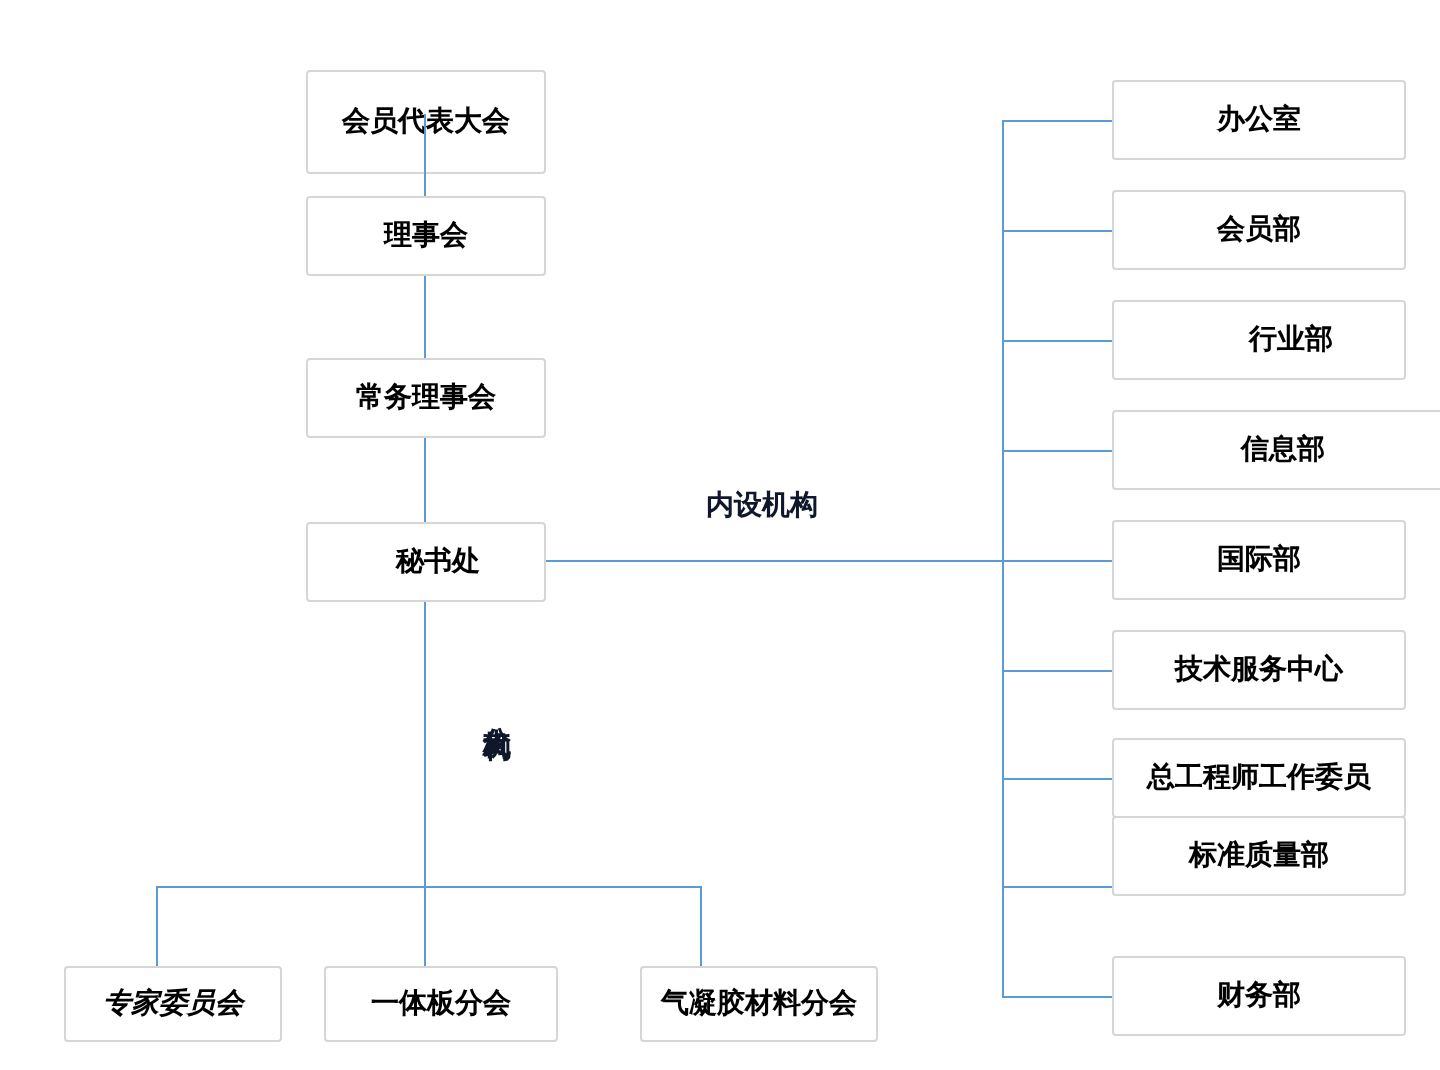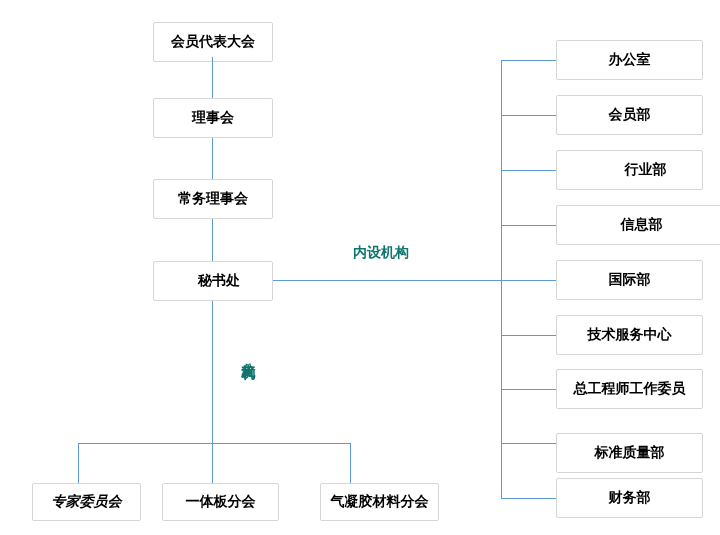--- a/index.html
+++ b/index.html
@@ -36,35 +36,35 @@
   }
   .vline {
     position: absolute;
     width: 1px;
     background: #5b9bd5;
   }
   .flow-label {
     position: absolute;
     font-size: 14px;
     font-weight: bold;
-    color: #0f766e;
+    color: #0f172a;
     white-space: nowrap;
   }
   .flow-label.vertical {
     writing-mode: vertical-rl;
     text-orientation: upright;
     letter-spacing: 1px;
   }
 </style>
 </head>
 <body>
 
 <div id="canvas">
 
-  <div class="box" style="left:153px; top:22px;  width:120px; height:40px;">会员代表大会</div>
+  <div class="box" style="left:153px; top:35px;  width:120px; height:52px;">会员代表大会</div>
   <div class="box" style="left:153px; top:98px;  width:120px; height:40px;">理事会</div>
   <div class="box" style="left:153px; top:179px; width:120px; height:40px;">常务理事会</div>
   <div class="box" style="left:153px; top:261px; width:120px; height:40px;padding-left:12px;">秘书处</div>
 
   <div class="vline" style="left:212px; top:57px;  height:41px;"></div>
   <div class="vline" style="left:212px; top:138px; height:41px;"></div>
   <div class="vline" style="left:212px; top:219px; height:42px;"></div>
 
   <div class="flow-label" style="left:353px; top:244px;">内设机构</div>
 
@@ -82,21 +82,21 @@
   <div class="hline" style="left:501px; top:443px; width:55px;"></div>
   <div class="hline" style="left:501px; top:498px; width:55px;"></div>
 
   <div class="box" style="left:556px; top:40px;  width:147px; height:40px;">办公室</div>
   <div class="box" style="left:556px; top:95px;  width:147px; height:40px;">会员部</div>
   <div class="box" style="left:556px; top:150px; width:147px; height:40px;padding-left:32px;">行业部</div>
   <div class="box" style="left:556px; top:205px; width:171px; height:40px;">信息部</div>
   <div class="box" style="left:556px; top:260px; width:147px; height:40px;">国际部</div>
   <div class="box" style="left:556px; top:315px; width:147px; height:40px;">技术服务中心</div>
   <div class="box" style="left:556px; top:369px; width:147px; height:40px;">总工程师工作委员</div>
-  <div class="box" style="left:556px; top:433px; width:147px; height:40px;">标准质量部</div>
+  <div class="box" style="left:556px; top:408px; width:147px; height:40px;">标准质量部</div>
   <div class="box" style="left:556px; top:478px; width:147px; height:40px;">财务部</div>
 
   <div class="flow-label vertical" style="left:240px; top:352px; height:64px;">分支机构</div>
 
   <div class="vline" style="left:212px; top:301px; height:182px;"></div>
 
   <div class="hline" style="left:78px; top:443px; width:272px;"></div>
 
   <div class="vline" style="left:78px;  top:443px; height:40px;"></div>
   <div class="vline" style="left:350px; top:443px; height:40px;"></div>

